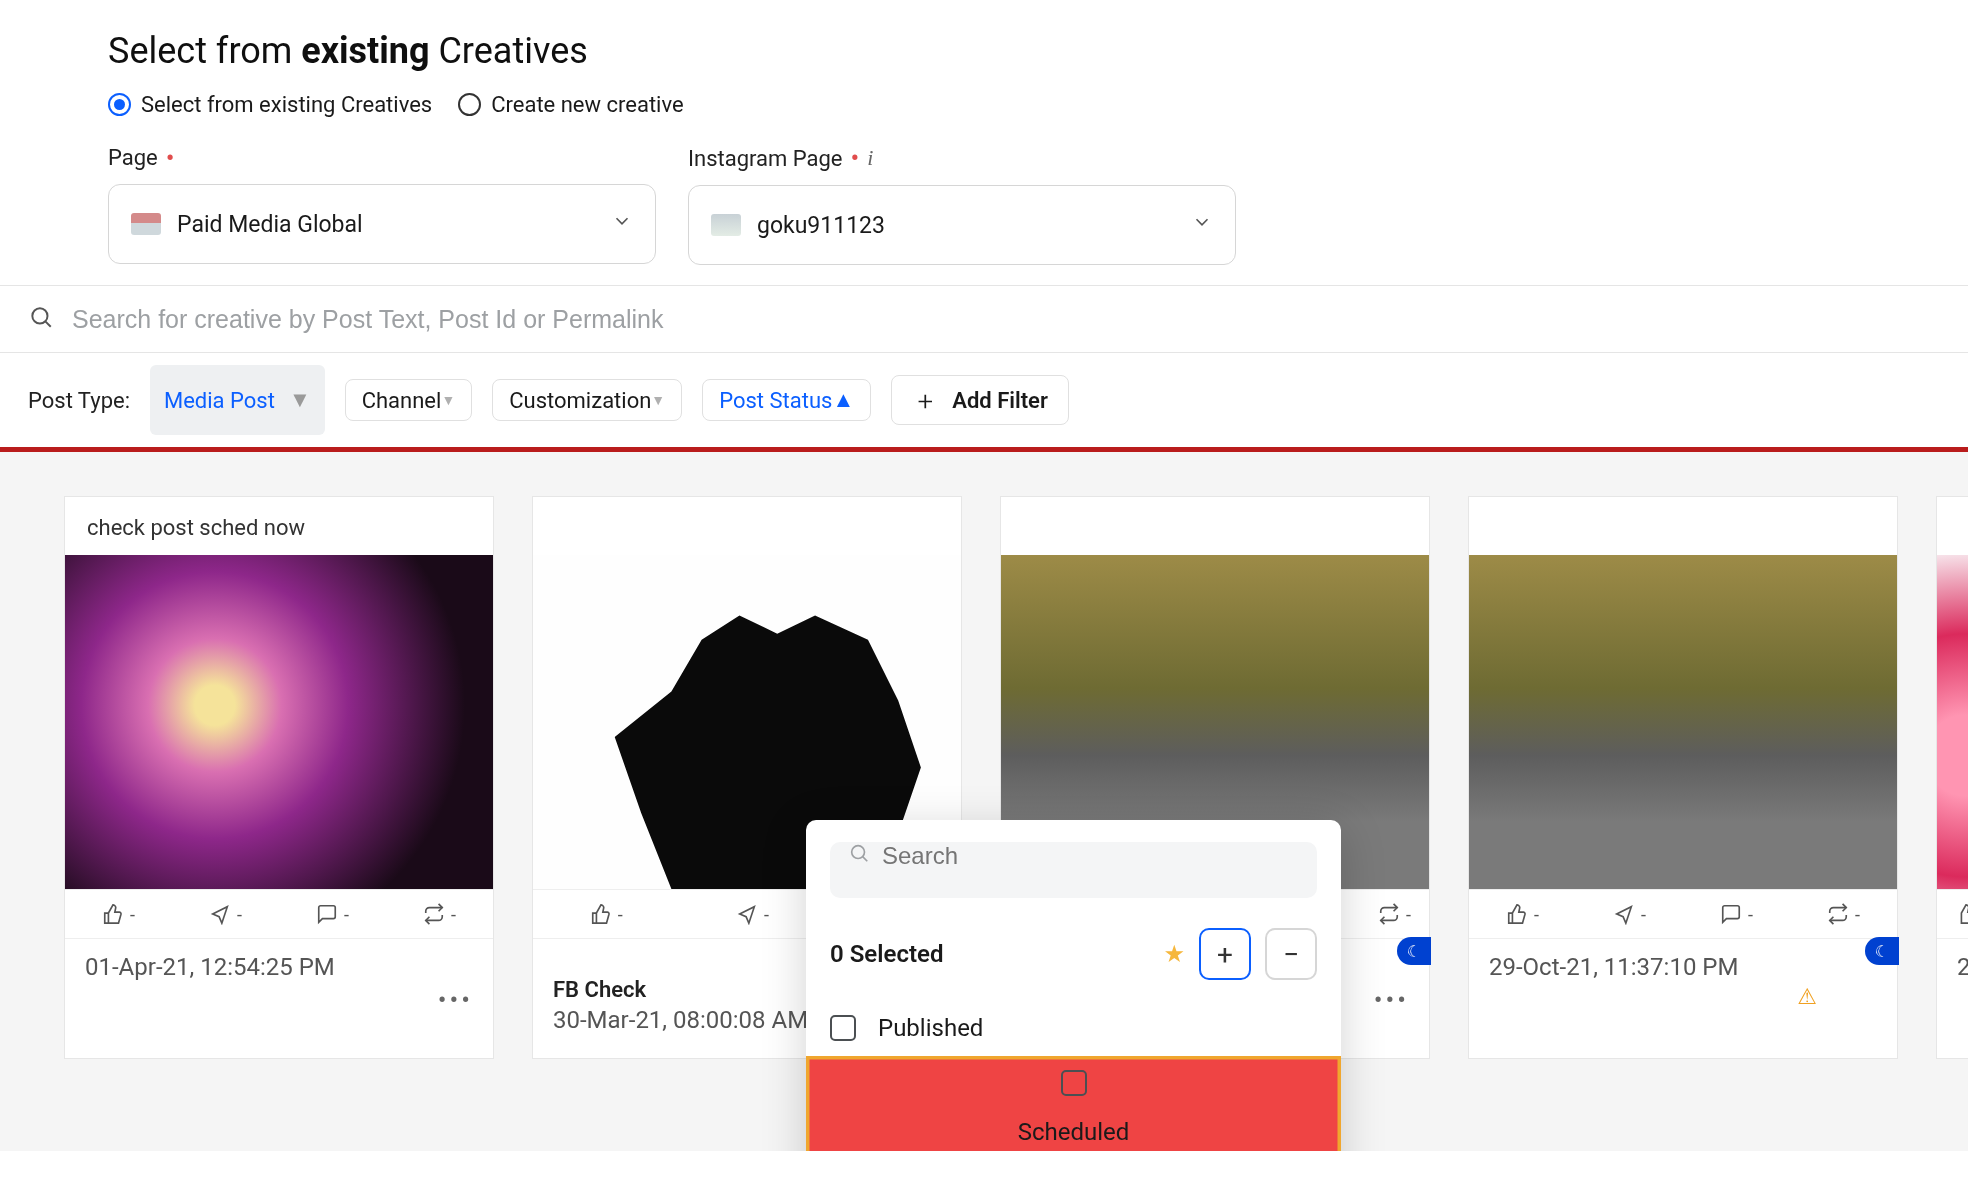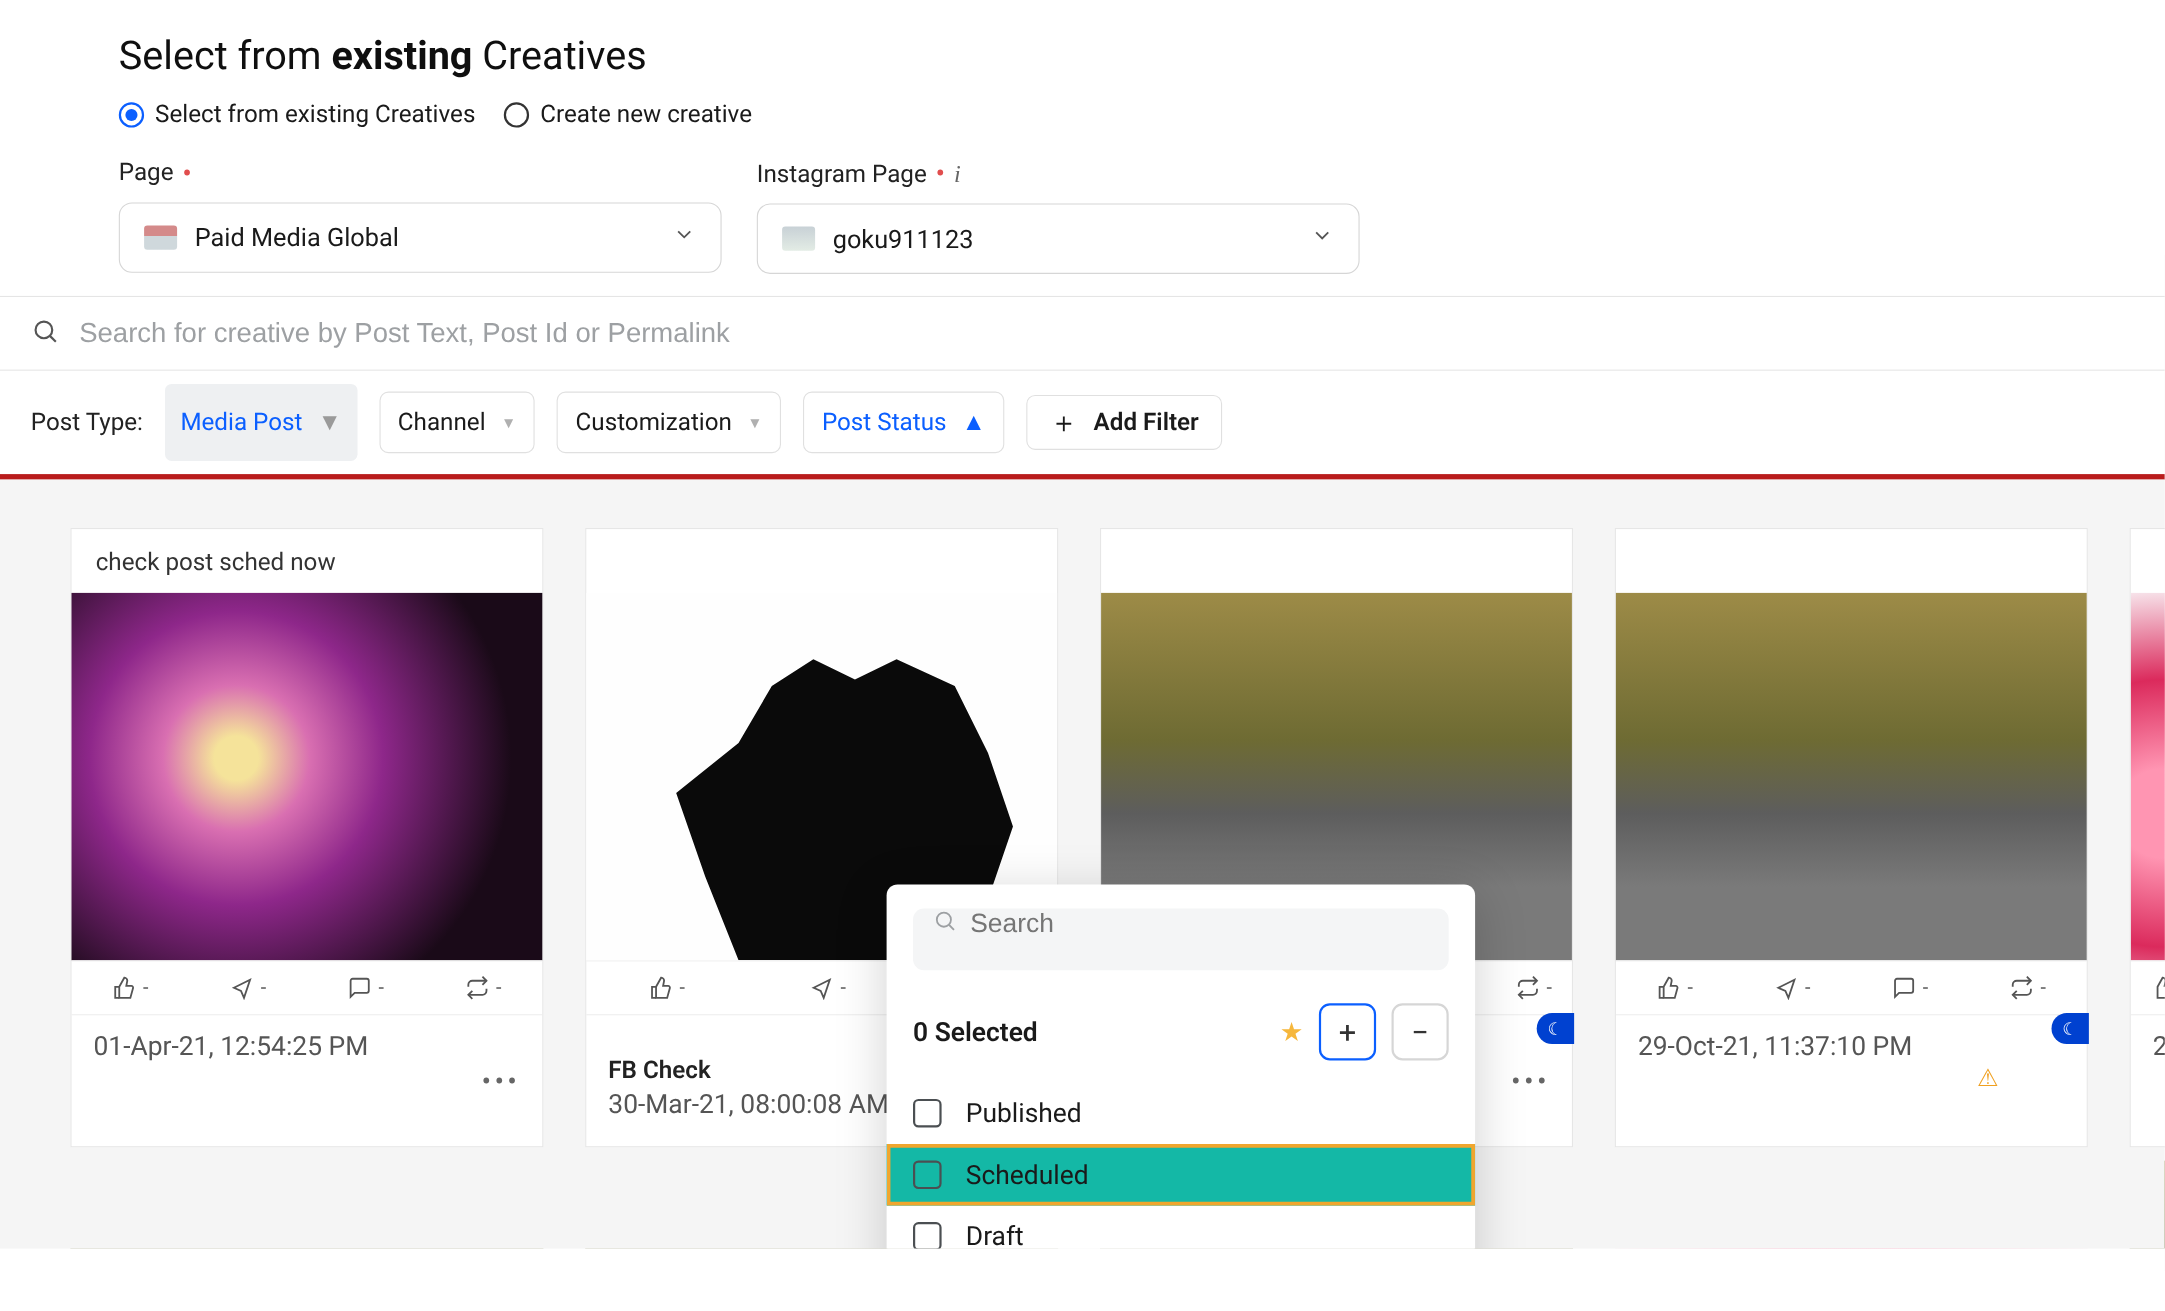--- a/index.html
+++ b/index.html
@@ -10,33 +10,33 @@
 .radio-row { display: flex; gap: 26px; margin-bottom: 28px; align-items: center; }
 .radio-option { display: flex; align-items: center; gap: 10px; font-size: 22px; cursor: pointer; }
 .radio-circle { width: 23px; height: 23px; border-radius: 50%; border: 2.6px solid #0b5fff; display: flex; align-items: center; justify-content: center; }
 .radio-circle.unchecked { border-color: #333; }
 .radio-dot { width: 11px; height: 11px; border-radius: 50%; background: #0b5fff; }
 .field-row { display: flex; gap: 32px; }
 .field { flex: 0 0 548px; }
 .field-label { display: flex; align-items: center; gap: 8px; font-size: 22px; color: #222; margin-bottom: 14px; }
 .required-dot { color: #e14d4d; font-size: 26px; line-height: 0; }
 .info-i { font-style: italic; font-family: Georgia, serif; color: #666; }
-.select-box { border: 1.5px solid #d6d6d6; border-radius: 12px; height: 64px; display: flex; align-items: center; padding: 0 22px; gap: 16px; font-size: 23px; position: relative; background: #fff; }
+.select-box { border: 1.5px solid #d6d6d6; border-radius: 12px; height: 80px; display: flex; align-items: center; padding: 0 22px; gap: 16px; font-size: 23px; position: relative; background: #fff; }
 .select-box .chevron { position: absolute; right: 22px; color: #8a8a8a; }
 .thumb { width: 30px; height: 22px; border-radius: 3px; background: linear-gradient(to bottom, #d48a8a 45%, #cfd8dc 45%, #cfd8dc 100%); }
 .thumb2 { width: 30px; height: 22px; border-radius: 3px; background: linear-gradient(#c8d1d6, #e3ece5); }
 
 .search-bar { border-top: 1px solid #e5e5e5; border-bottom: 1px solid #e5e5e5; padding: 18px 28px; display: flex; align-items: flex-end; gap: 18px; }
 .search-bar .mag { color: #9da0a3; }
 .search-input { border: none; outline: none; font-size: 25px; color: #222; flex: 1; }
 .search-input::placeholder { color: #9da0a3; }
 
 .filter-bar { border-bottom: 5px solid #b91c1c; padding: 12px 28px; display: flex; align-items: center; gap: 20px; }
 .filter-label { font-size: 22px; color: #222; }
-.chip, .chip-active { height: 56px; border: 1.5px solid #e0e0e0; border-radius: 8px; display: inline-flex; align-items: center; padding: 16px 16px; gap: 14px; font-size: 22px; background: #fff; cursor: pointer; }
+.chip, .chip-active { height: 42px; border: 1.5px solid #e0e0e0; border-radius: 8px; display: inline-flex; align-items: center; padding: 16px 16px; font-size: 22px; background: #fff; cursor: pointer; }
 .chip-active { color: #0b5fff; }
 .chip .tri, .chip-active .tri { color: #b0b0b0; font-size: 14px; }
 .chip-active .tri-up { color: #0b5fff; }
 .media-pill { background: #eef0f2; border-radius: 6px; padding: 22px 14px; color: #0b5fff; display: inline-flex; align-items: center; gap: 14px; font-size: 22px; }
 .media-pill .tri { color: #9a9a9a; }
 .add-filter { display: inline-flex; align-items: center; gap: 14px; font-size: 22px; font-weight: 600; border: 1.5px solid #e0e0e0; border-radius: 8px; height: 50px; padding: 0 20px; cursor: pointer; }
 .plus { font-size: 26px; font-weight: 400; }
 
 .content-area { background: #f5f5f5; padding: 44px 0 100px 64px; position: relative; display: flex; gap: 38px; }
 .card { width: 430px; background: #fff; border: 1px solid #e6e6e6; flex-shrink: 0; }
@@ -65,21 +65,21 @@
 .dd-search { margin: 22px 24px; background: #f4f5f6; border-radius: 10px; height: 56px; display: flex; align-items: flex-start; padding: 0 18px; gap: 12px; }
 .dd-search input { background: transparent; border: none; outline: none; font-size: 24px; flex: 1; }
 .dd-row { display: flex; align-items: center; justify-content: space-between; padding: 8px 24px 20px 24px; }
 .dd-selected { font-size: 24px; font-weight: 600; }
 .dd-actions { display: flex; gap: 14px; align-items: center; }
 .star { color: #f6b73c; font-size: 24px; }
 .sqbtn { width: 52px; height: 52px; border: 2px solid #d6d6d6; border-radius: 10px; display: flex; align-items: center; justify-content: center; font-size: 28px; color: #333; cursor: pointer; }
 .sqbtn.primary { border-color: #0b5fff; }
 .opt { display: flex; align-items: center; gap: 22px; padding: 14px 24px; font-size: 24px; cursor: pointer; }
 .opt .cb { width: 26px; height: 26px; border: 2.4px solid #4b4f52; border-radius: 5px; }
-.opt.highlight { background: #14b8a6; box-shadow: inset 0 0 0 3.5px #f0a62e; }
+.opt.highlight { background: #ef4444; box-shadow: inset 0 0 0 3.5px #f0a62e; flex-direction: column; }
 
 svg.icon { width: 22px; height: 22px; stroke: #555; fill: none; stroke-width: 1.8; }
 svg.icon-lg { width: 26px; height: 26px; }
 </style>
 </head>
 <body>
 
 <div class="header-section">
   <h1 class="page-title">
     <span>Select from </span><strong>existing</strong><span> Creatives</span>

